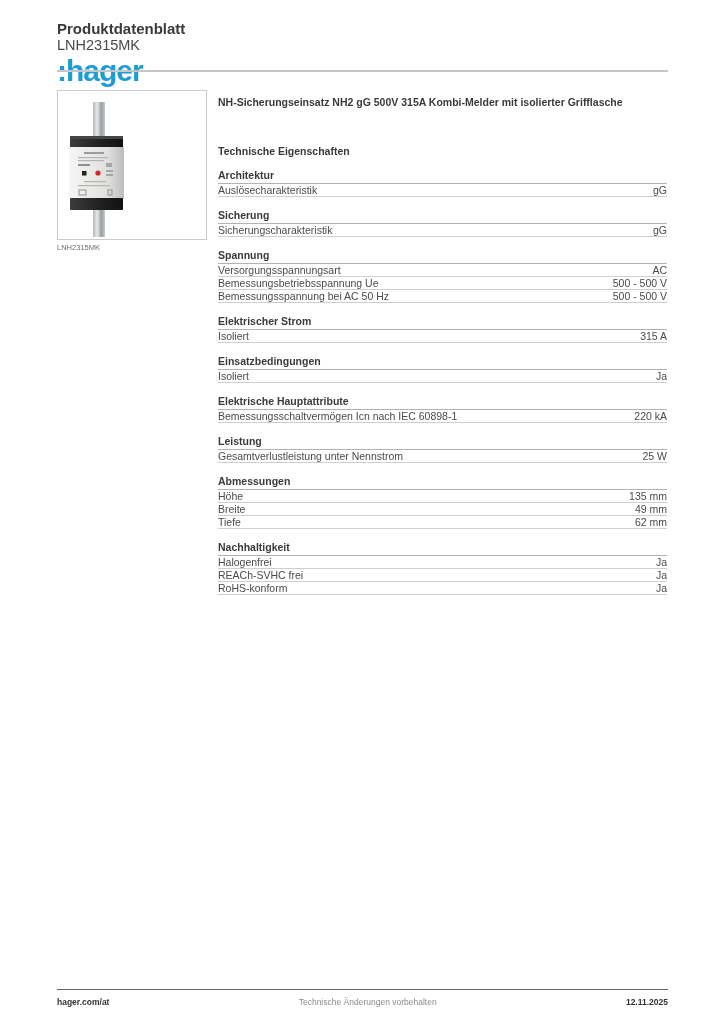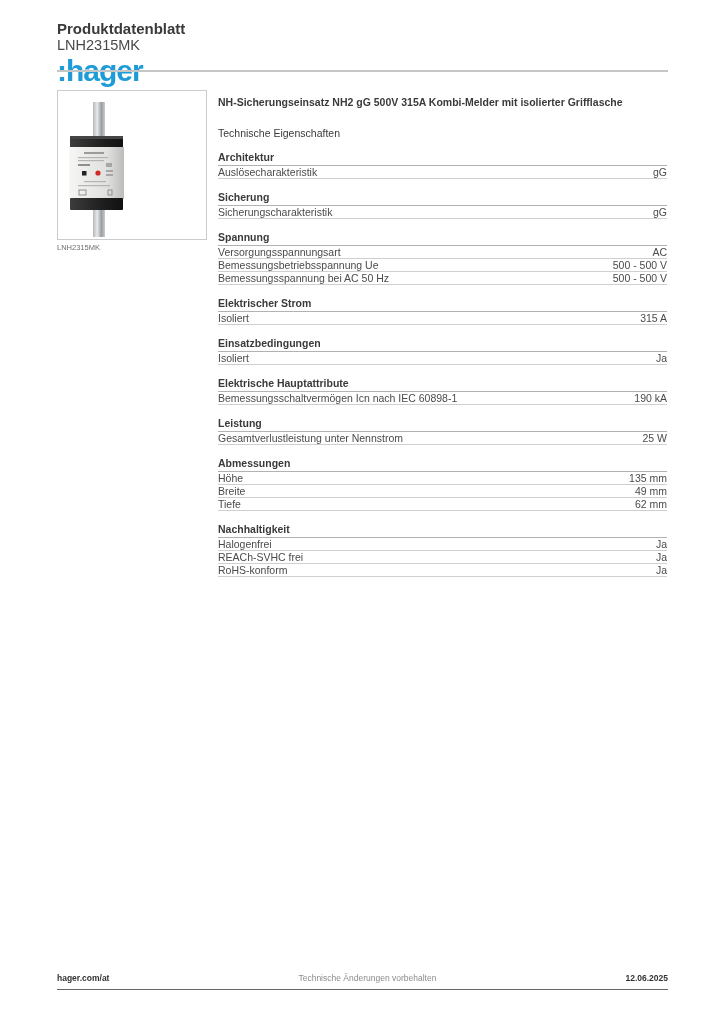--- a/index.html
+++ b/index.html
@@ -32,41 +32,41 @@
     width:150px; height:150px;
     border:1px solid #cccccc; background:#ffffff;
   }
   .image-caption {
     position:absolute; left:57px; top:243px;
     font-size:7.5px; color:#6e6e6e;
   }
   
   .content { position:absolute; left:218px; top:90px; width:449px; }
   .product-title { font-size:10.5px; font-weight:bold; color:#3a3a3a; padding-top:6px; line-height:13px; }
-  .tech-heading { font-size:10.5px; font-weight:normal; color:#3a3a3a; margin-top:18px; }
+  .tech-heading { font-size:10.5px; font-weight:bold; color:#3a3a3a; margin-top:36px; }
   .section { margin-top:12px; }
   .section:first-of-type { margin-top:14px; }
   .section-heading {
     font-size:10.5px; font-weight:bold; color:#3a3a3a;
     padding-bottom:2px; border-bottom:1px solid #b2b2b2;
   }
   .row {
     display:flex; justify-content:space-between; align-items:center;
     height:13px; border-bottom:1px solid #cfcfcf;
     font-size:10.5px; color:#4a4a4a;
   }
   .row .label { white-space:nowrap; }
   .row .value { white-space:nowrap; text-align:right; }
   
   .footer-rule {
     position:absolute; left:57px; right:56px; top:989px;
     height:1px; background:#666666;
   }
   .footer {
-    position:absolute; left:57px; right:56px; top:973px;
+    position:absolute; left:57px; right:56px; top:997px;
     display:flex; justify-content:space-between; align-items:baseline;
     font-size:8.5px;
   }
   .footer-site { font-weight:bold; color:#333333; text-decoration:none; }
   .footer-notice { color:#8c8c8c; }
   .footer-date { font-weight:bold; color:#333333; }
 </style>
 </head>
 <body>
 
@@ -181,21 +181,21 @@
       <div class="row">
         <span class="label">Isoliert</span>
         <span class="value">Ja</span>
       </div>
     </div>
 
     <div class="section">
       <div class="section-heading">Elektrische Hauptattribute</div>
       <div class="row">
         <span class="label">Bemessungsschaltvermögen Icn nach IEC 60898-1</span>
-        <span class="value">190 kA</span>
+        <span class="value">220 kA</span>
       </div>
     </div>
 
     <div class="section">
       <div class="section-heading">Leistung</div>
       <div class="row">
         <span class="label">Gesamtverlustleistung unter Nennstrom</span>
         <span class="value">25 W</span>
       </div>
     </div>
@@ -230,16 +230,16 @@
         <span class="label">RoHS-konform</span>
         <span class="value">Ja</span>
       </div>
     </div>
   </div>
 
   <div class="footer-rule"></div>
   <div class="footer">
     <a class="footer-site" href="#">hager.com/at</a>
     <span class="footer-notice">Technische Änderungen vorbehalten</span>
-    <span class="footer-date">12.06.2025</span>
+    <span class="footer-date">12.11.2025</span>
   </div>
 
 </div>
 
 </body></html>

